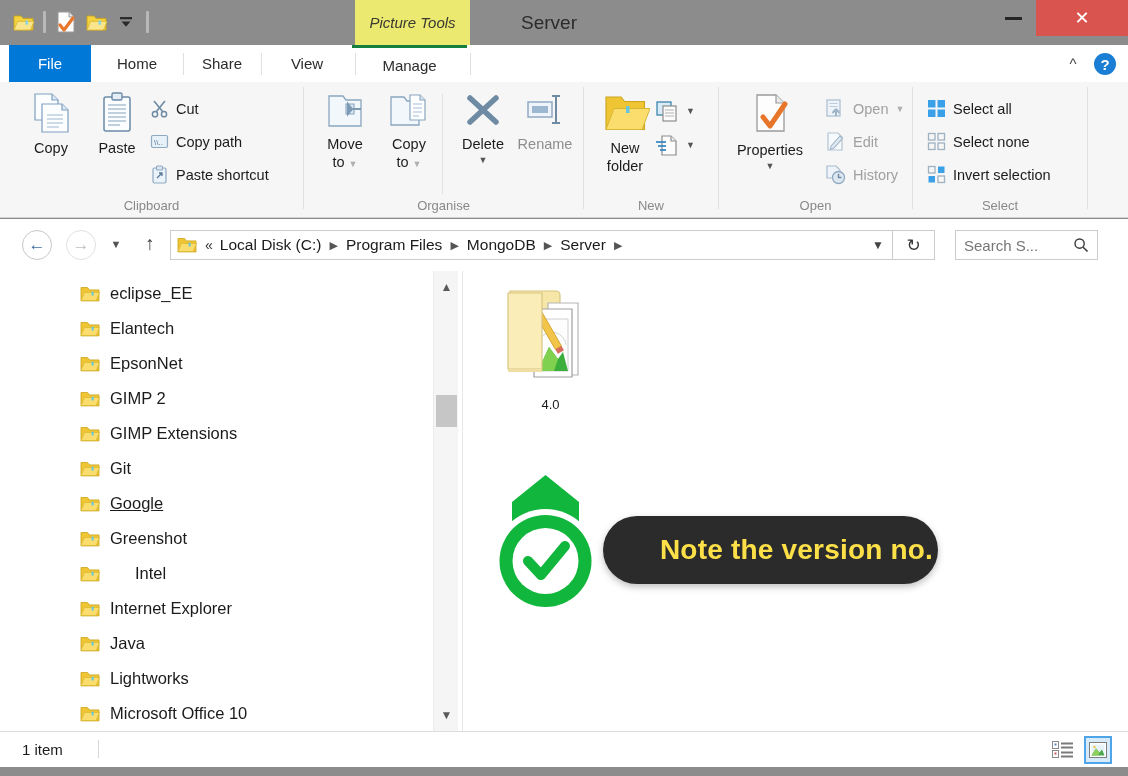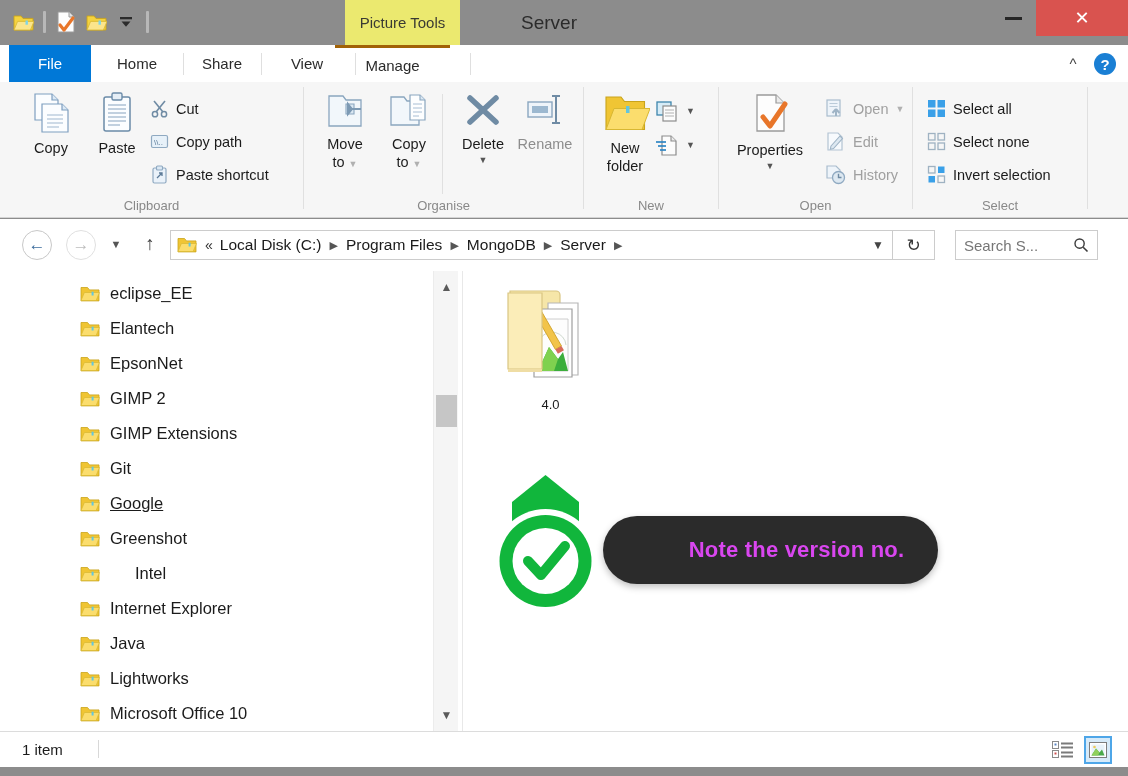--- a/index.html
+++ b/index.html
@@ -27,24 +27,24 @@
   }
   .qat-btn {
     width: 30px; height: 30px;
     display: flex; align-items: center; justify-content: center;
   }
   .qat-sep {
     width: 3px; height: 22px; background: #b8b8b8; margin: 0 5px;
     border-radius: 1px;
   }
   .ctx-tab {
-    position: absolute; left: 345px; top: 0; width: 115px; height: 45px;
+    position: absolute; left: 355px; top: 0; width: 115px; height: 45px;
     background: #ebe96f;
     display: flex; align-items: center; justify-content: center;
-    font-size: 15px; color: #3a3a33;
+    font-size: 15px; color: #3a3a33; font-style: italic;
   }
   .win-title {
     position: absolute; left: 0; top: 0; width: 1128px; height: 45px;
     display: flex; align-items: center; justify-content: center;
     font-size: 19px; color: #2b2b2b;
     padding-right: 30px;
     pointer-events: none;
   }
   .wctl {
     position: absolute; top: 0; height: 36px;
@@ -66,21 +66,21 @@
   }
   .tab {
     position: absolute; top: 0; height: 37px;
     display: flex; align-items: center; justify-content: center;
     font-size: 15px; color: #2b2b2b; cursor: default;
   }
   .tab-file { left: 9px; width: 82px; background: #0078d7; color: #fff; }
   .tab-home { left: 91px; width: 92px; background: #fff; }
   .tab-share { left: 183px; width: 78px; }
   .tab-view { left: 261px; width: 92px; }
-  .tab-manage { left: 335px; width: 115px; border-top: 3px solid #a16207; }
+  .tab-manage { left: 352px; width: 115px; border-top: 3px solid #15803d; }
   .tab-sep { position: absolute; top: 8px; width: 1px; height: 22px; background: #dfdfdf; }
   .ribbon-collapse {
     position: absolute; right: 45px; top: 10px;
     font-size: 15px; color: #444; width: 20px; text-align: center;
   }
   .help-btn {
     position: absolute; right: 12px; top: 8px;
     width: 22px; height: 22px; border-radius: 50%;
     background: #1a7fd4; color: #fff; font-size: 15px; font-weight: bold;
     display: flex; align-items: center; justify-content: center;
@@ -216,21 +216,21 @@
 
   
   .annot { position: absolute; left: 10px; top: 195px; width: 470px; height: 160px; }
   .annot-pill {
     position: absolute; left: 130px; top: 50px; width: 335px; height: 68px;
     background: #2b2b2b; border-radius: 34px;
     display: flex; align-items: center; justify-content: center;
     box-shadow: 0 3px 7px rgba(0,0,0,0.25);
   }
   .annot-text {
-    font-size: 22px; font-weight: bold; color: #d946ef;
+    font-size: 28px; font-weight: bold; color: #fde047;
     letter-spacing: 0.2px; padding-left: 52px;
   }
   .annot-badge { position: absolute; left: 0px; top: 0px; width: 145px; height: 150px; }
 
   
   .statusbar {
     position: absolute; left: 0; top: 731px; width: 1128px; height: 36px;
     background: #fff; border-top: 1px solid #dcdcdc;
   }
   .status-text {

